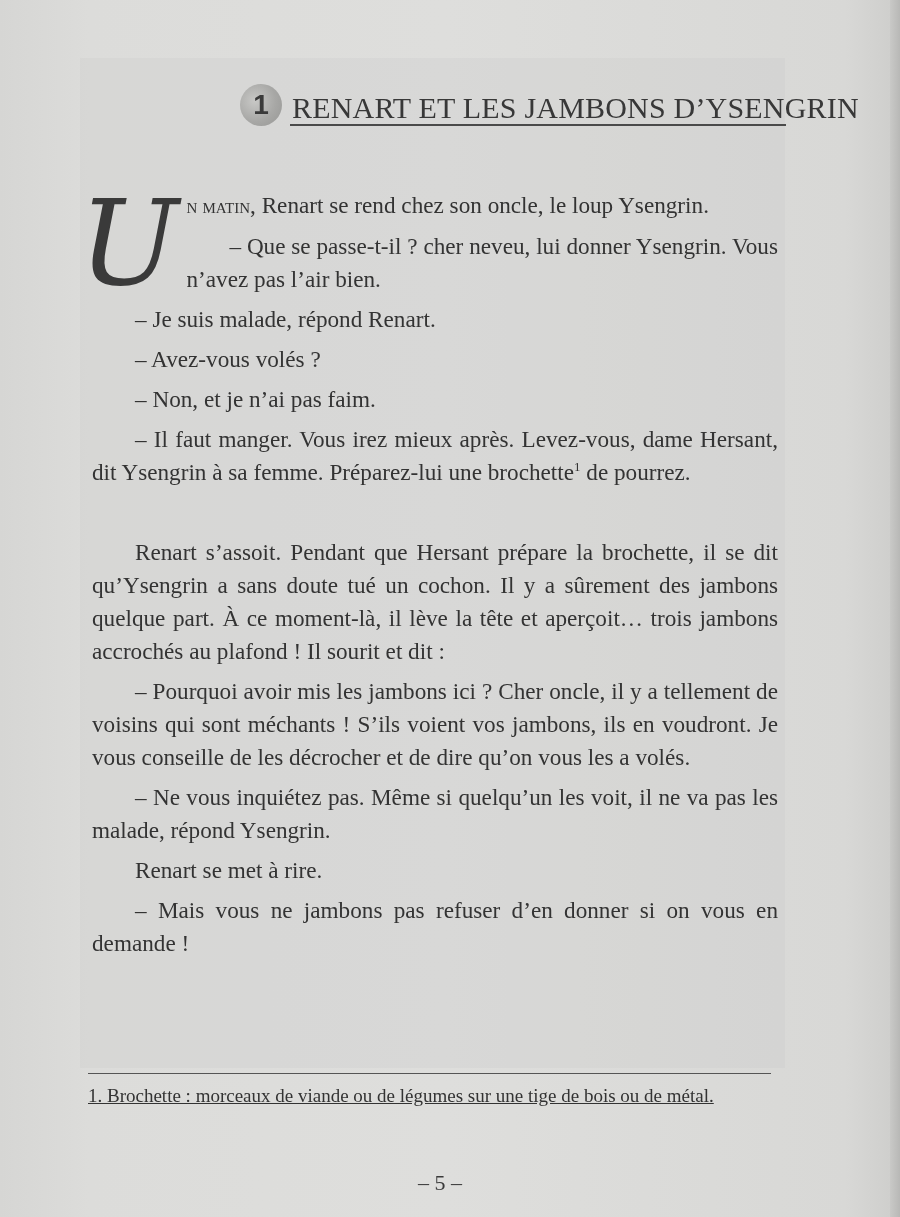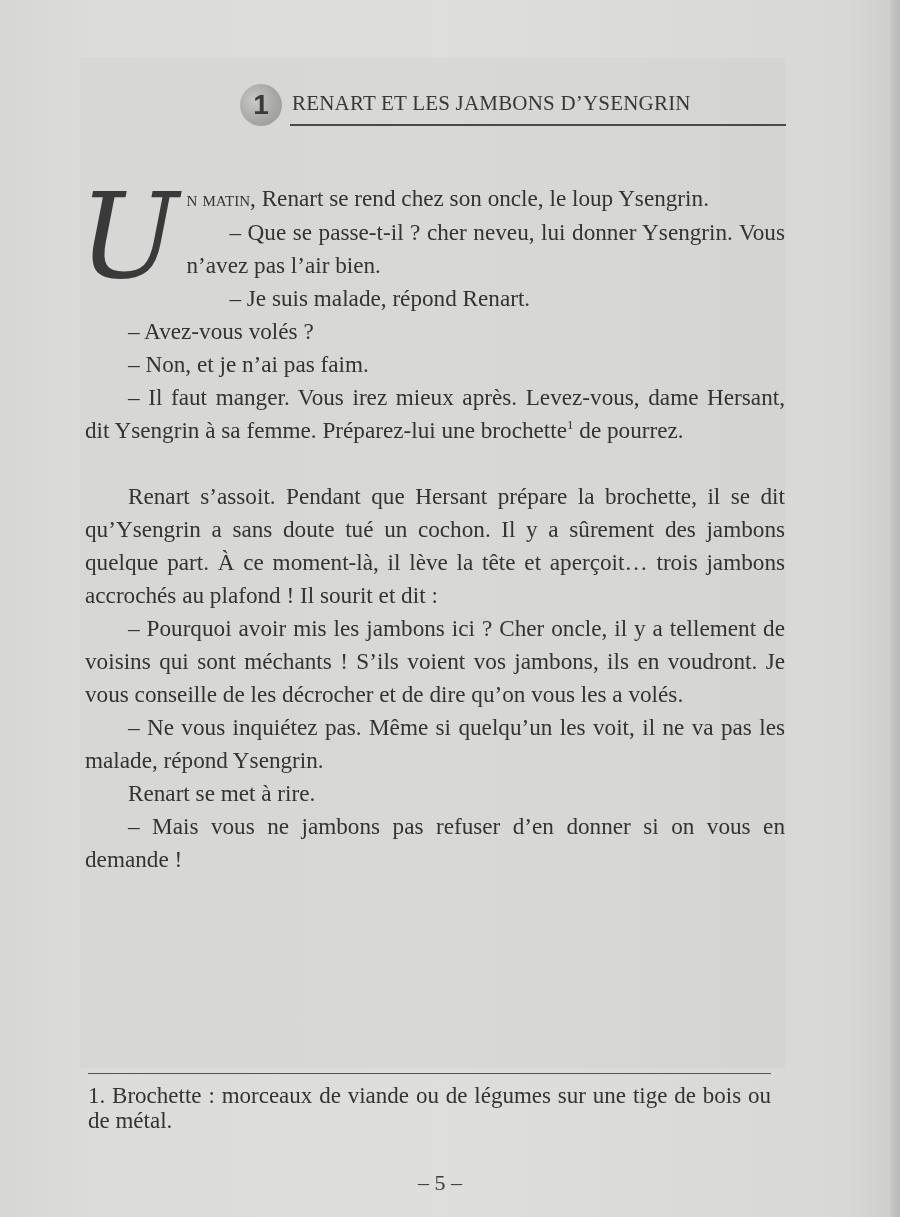--- a/index.html
+++ b/index.html
@@ -26,48 +26,49 @@
     position: absolute; left: 240px; top: 84px; width: 546px; height: 44px;
   }
   .chap-num {
     position: absolute; left: 0; top: 0; width: 42px; height: 42px; border-radius: 50%;
     background: radial-gradient(circle at 35% 40%, #c8c8c6 0%, #a8a8a6 55%, #969694 100%);
     display: flex; align-items: center; justify-content: center;
     font-family: "Liberation Sans", sans-serif; font-weight: bold; font-size: 28px; color: #3a3a3a;
   }
   .chap-title {
     position: absolute; left: 52px; top: 7px;
-    font-family: "Liberation Serif", serif; font-size: 21px; letter-spacing: 0.2px; color: #383838;
+    font-family: "Liberation Serif", serif; font-size: 30px; letter-spacing: 0.2px; color: #383838;
     white-space: nowrap;
   }
   .chap-rule {
     position: absolute; left: 50px; top: 40px; width: 496px; height: 2px; background: #4a4a4a;
   }
   .body-text {
     position: absolute; left: 85px; top: 182px; width: 700px;
     font-family: "Liberation Serif", serif; font-size: 23.2px; line-height: 33px; color: #333;
     text-align: justify;
   }
-  .body-text p { margin: 0; }
+  .body-text p { margin: 7px; }
   .dropcap-wrap { position: relative; }
   .dropcap {
     float: left; font-family: "DejaVu Serif", serif; font-style: italic; font-size: 118px;
     line-height: 92px; height: 94px; margin: 8px 6px 0 -6px; color: #3a3a3a; padding-right: 2px;
   }
   .sc { font-variant: small-caps; font-size: 21px; }
   .indent { text-indent: 43px; }
   .gap { height: 33px; }
   sup { font-size: 13px; line-height: 0; vertical-align: 9px; }
   .fn-rule {
     position: absolute; left: 88px; top: 1073px; width: 683px; height: 1px; background: #555;
   }
   .footnote {
     position: absolute; left: 88px; top: 1083px; width: 683px;
-    font-family: "Liberation Serif", serif; font-size: 23px; line-height: 25px; color: #333;
+    font-family: "Liberation Serif", serif; font-size: 19px; line-height: 25px; color: #333;
     text-align: justify;
+    text-decoration: underline;
   }
   .pagenum {
     position: absolute; left: 0; width: 880px; top: 1170px; text-align: center;
     font-family: "Liberation Serif", serif; font-size: 22px; color: #3a3a3a;
   }
 </style>
 </head>
 <body>
 
 <div class="page">

